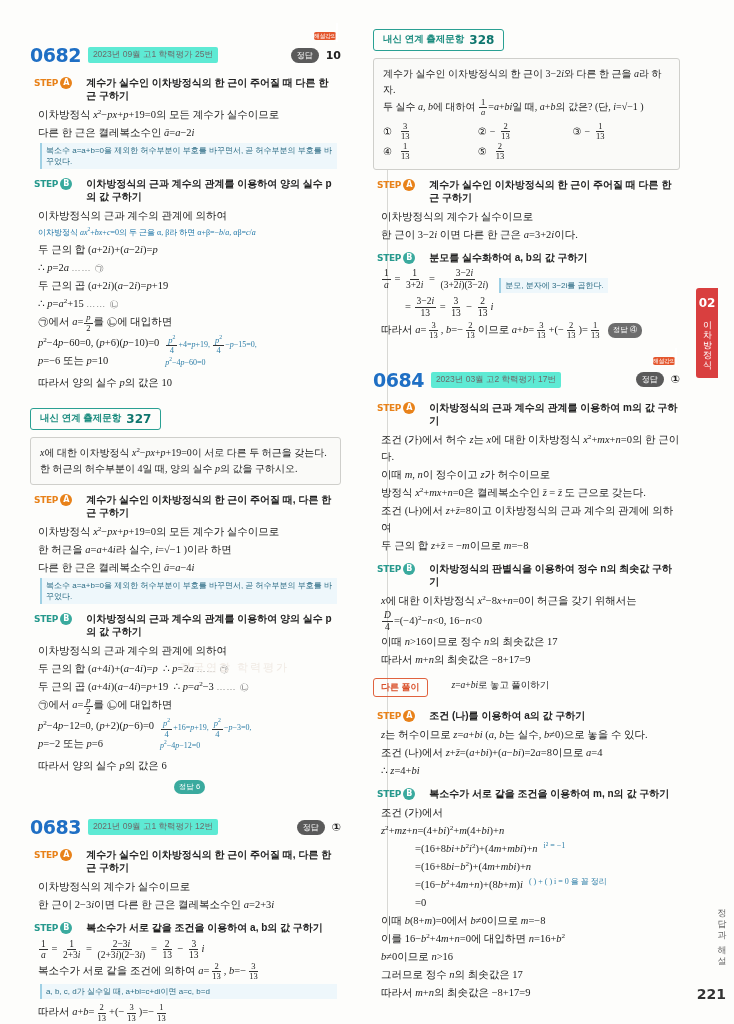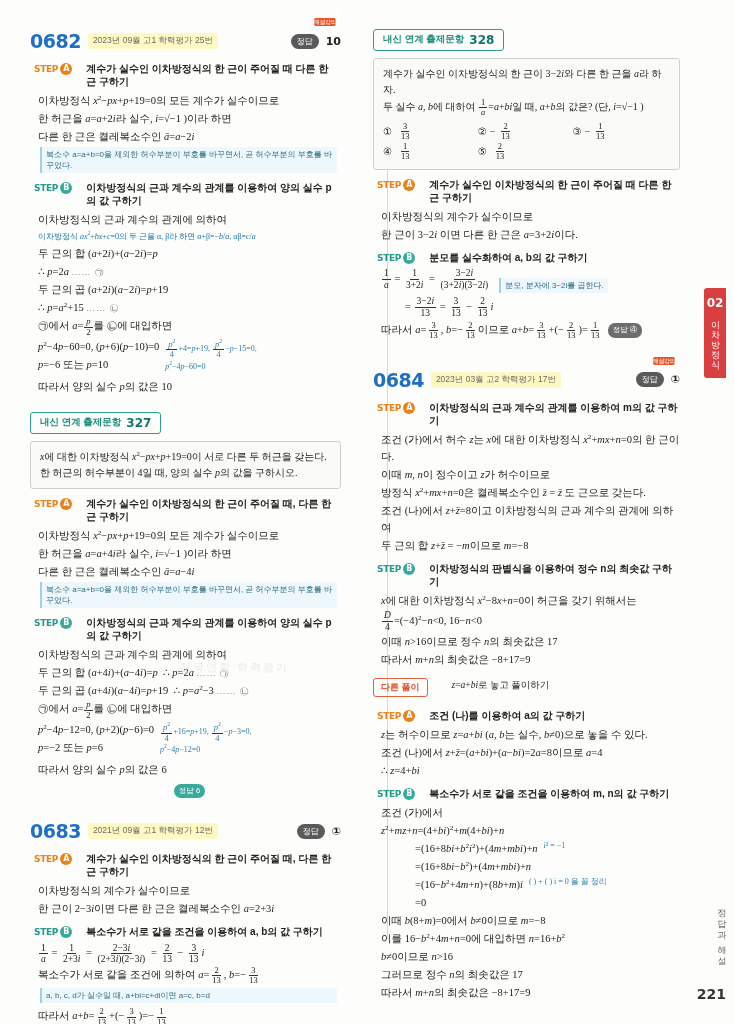--- a/index.html
+++ b/index.html
@@ -37,33 +37,34 @@
     background: #d8d8d4;
   }
   
   .prob-head {
     display: flex;
     align-items: center;
     gap: 7px;
     margin-bottom: 6px;
     position: relative;
     min-height: 26px;
+    margin-top: 14px;
   }
   .prob-num {
     font-family: "DejaVu Sans", sans-serif;
     font-weight: bold;
     font-size: 19px;
     color: #1f6fc4;
     letter-spacing: -0.5px;
   }
   .prob-src {
     font-size: 8.5px;
     color: #6b6b6b;
     font-family: "Liberation Sans", sans-serif;
-    background: #fef9c3;
+    background: #5eead4;
     padding: 2px 5px;
     border-radius: 2px;
     white-space: nowrap;
   }
   .ans-pill {
     font-size: 8px;
     font-family: "Liberation Sans", sans-serif;
     background: #5a5a5a;
     color: #fff;
     padding: 2px 6px;
@@ -241,21 +242,21 @@
     font-weight: bold;
     padding: 2px 7px;
     border-radius: 3px;
     margin: 9px 0 4px 0;
   }
   .alt-head-row { display: flex; align-items: center; gap: 24px; }
   .alt-note { font-size: 9.5px; color: #222; }
   
   .side-tab {
     position: absolute;
-    right: 8px; top: 288px;
+    right: 16px; top: 288px;
     width: 22px;
     background: #d93f3f;
     color: #fff;
     text-align: center;
     padding: 8px 0 10px;
     border-radius: 3px 0 0 3px;
   }
   .side-tab .t-num {
     font-family: "DejaVu Sans", sans-serif;
     font-weight: bold;
@@ -320,21 +321,20 @@
 
         <div class="step">
           <span class="step-tag">
             <span>STEP</span>
               <span class="step-badge badge-a">A</span>
           </span>
           <span class="step-title">계수가 실수인 이차방정식의 한 근이 주어질 때 다른 한 근 구하기</span>
         </div>
         <div class="body">
           <p>이차방정식 <em class="v">x</em><sup>2</sup>−<em class="v">px</em>+<em class="v">p</em>+19=0의 모든 계수가 실수이므로</p>
-          <p>한 허근을 <em class="v">a</em>=<em class="v">a</em>+2<em class="v">i</em>라 실수, <em class="v">i</em>=√−1 )이라 하면</p>
           <p>다른 한 근은 켤레복소수인 <em class="v">ā</em>=<em class="v">a</em>−2<em class="v">i</em></p>
           <div class="note">복소수 a=a+b=0을 제외한 허수부분이 부호를 바꾸면서, 곧 허수부분의 부호를 바꾸었다.</div>
         </div>
 
         <div class="step step-b">
           <span class="step-tag">
             <span>STEP</span>
               <span class="step-badge badge-b">B</span>
           </span>
           <span class="step-title">이차방정식의 근과 계수의 관계를 이용하여 양의 실수 p의 값 구하기</span>

